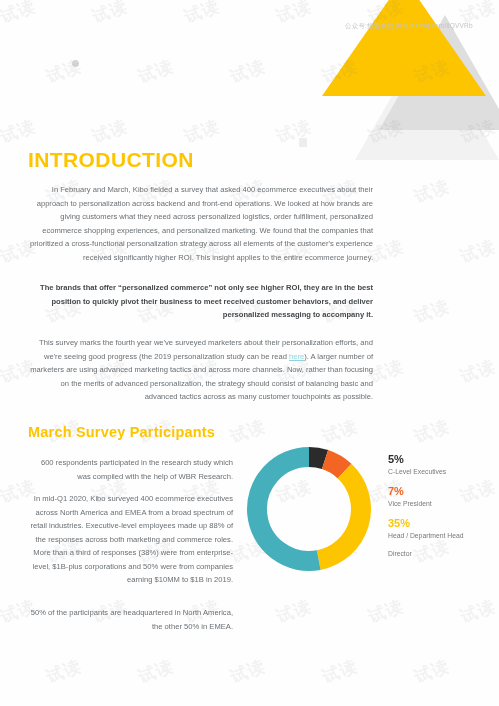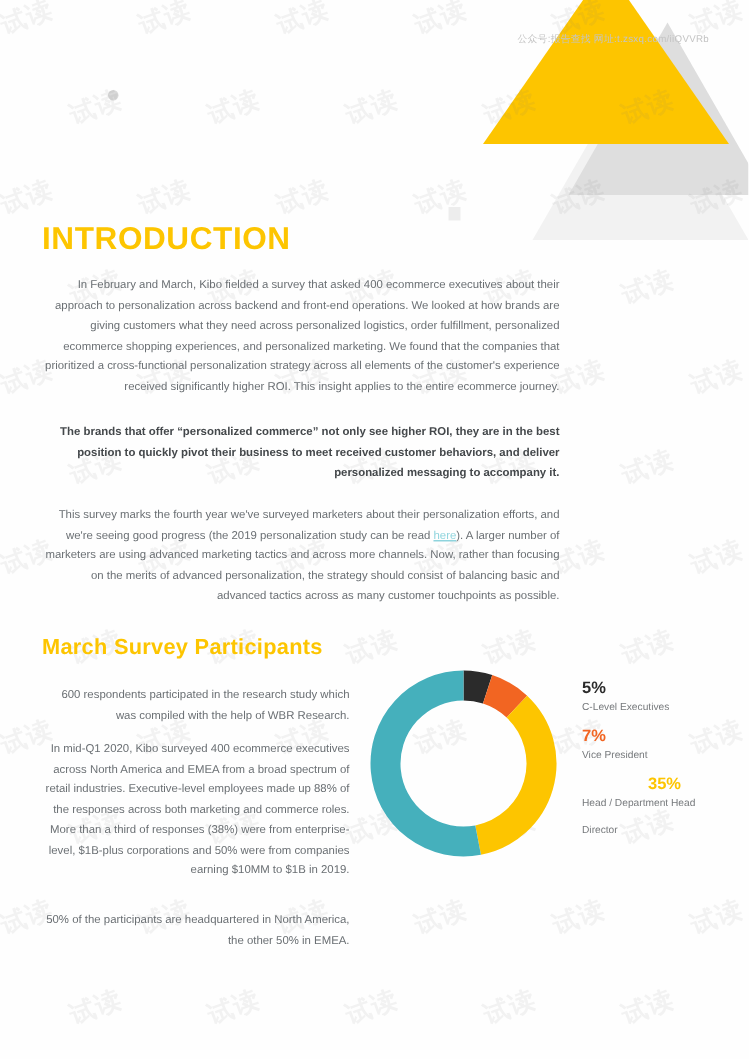--- a/index.html
+++ b/index.html
@@ -260,21 +260,21 @@
       <div id="legend">
         <div class="legend-item">
           <p class="legend-pct" style="color:#2b2b2b;">5%</p>
           <p class="legend-label">C-Level Executives</p>
         </div>
         <div class="legend-item">
           <p class="legend-pct" style="color:#f26522;">7%</p>
           <p class="legend-label">Vice President</p>
         </div>
         <div class="legend-item">
-          <p class="legend-pct" style="color:#fdc500;text-align:center;">35%</p>
+          <p class="legend-pct" style="color:#fdc500;">35%</p>
           <p class="legend-label">Head / Department Head</p>
         </div>
         <div class="legend-item">
           <p class="legend-label">Director</p>
         </div>
       </div>
     </div>
 
   </div>
 </div>

